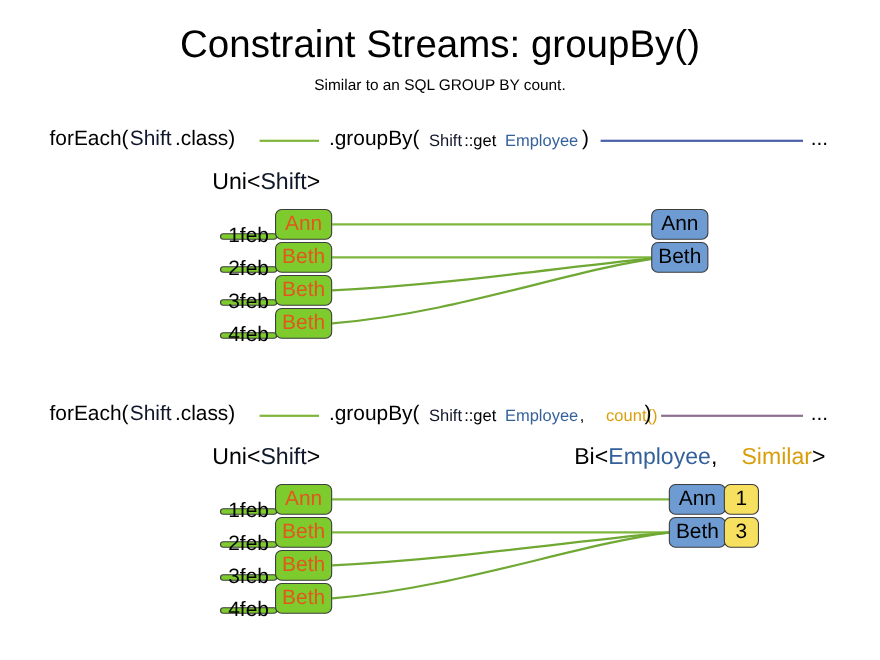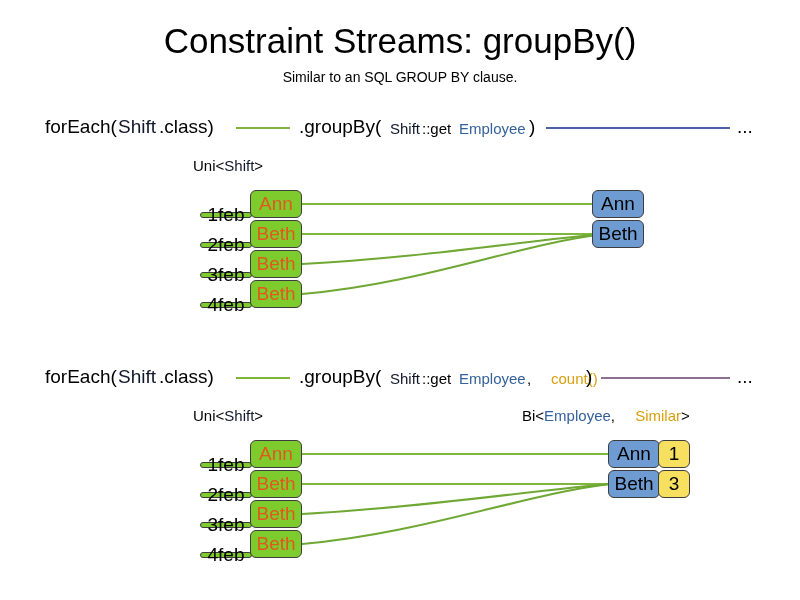--- a/index.html
+++ b/index.html
@@ -67,21 +67,21 @@
     position: absolute;
     height: 0;
     border-top: 2px solid #7FB539;
   }
   .hline.blue   { border-top-color: #4A5FA8; }
   .hline.purple { border-top-color: #8D6F90; }
 
   
   .typelabel {
     position: absolute;
-    font-size: 15px;
+    font-size: 21px;
     line-height: 24px;
     white-space: nowrap;
   }
 
   
   .factrow {
     position: absolute;
     display: flex;
     align-items: stretch;
     height: 28px;
@@ -131,21 +131,21 @@
     height: 600px;
     pointer-events: none;
   }
 </style>
 </head>
 <body>
 
 <div class="page">
 
   <div class="title">Constraint Streams: groupBy()</div>
-  <div class="subtitle">Similar to an SQL GROUP BY clause.</div>
+  <div class="subtitle">Similar to an SQL GROUP BY count.</div>
 
   <div class="codeline" style="top:114px;">
     <span class="seg tok-black" style="left:45px;">forEach(</span>
     <span class="seg tok-green" style="left:118px;">Shift</span>
     <span class="seg tok-black" style="left:159px;">.class)</span>
     <div class="hline" style="left:236px; top:13px; width:54px;"></div>
     <span class="seg tok-black" style="left:299px;">.groupBy(</span>
     <span class="seg tok-green tok-small" style="left:390px; top:2px;">Shift</span>
     <span class="seg tok-black tok-small" style="left:422px; top:2px;">::get</span>
     <span class="seg tok-blue tok-small" style="left:459px; top:2px;">Employee</span>

